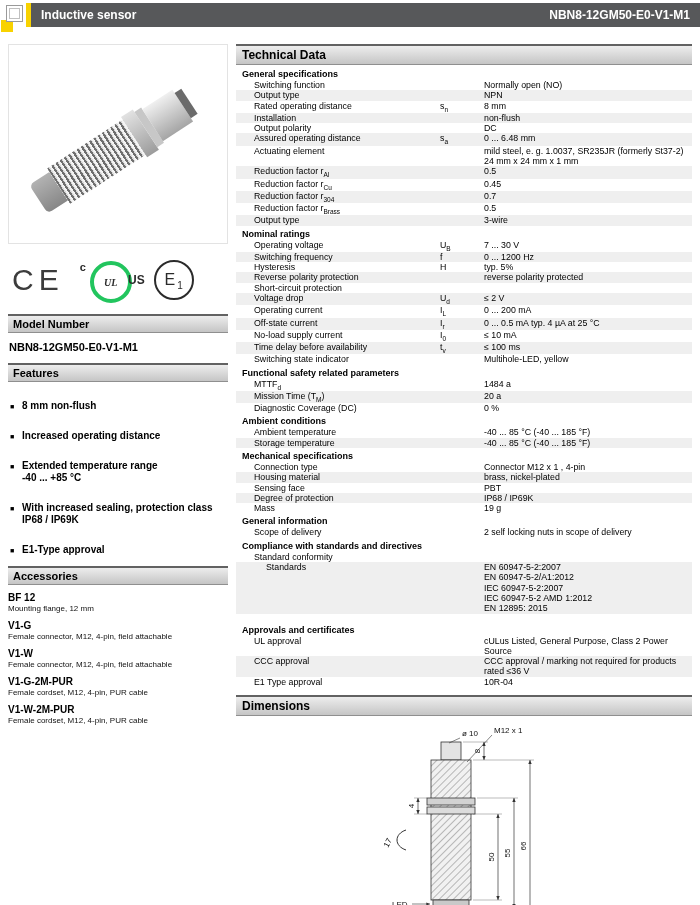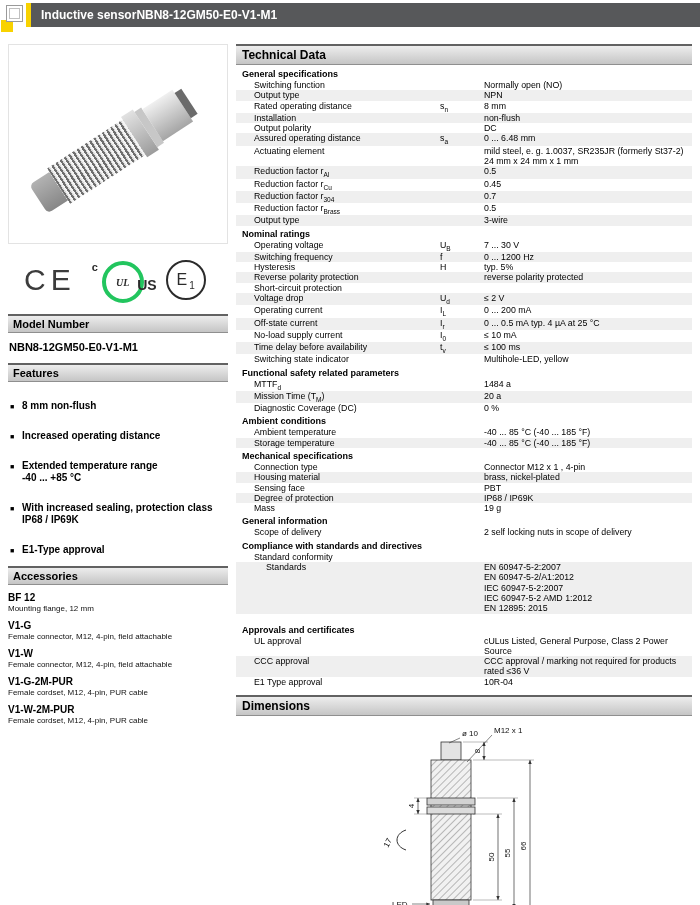--- a/index.html
+++ b/index.html
@@ -6,42 +6,42 @@
   body{width:700px;height:905px;background:#fff;font-family:"Liberation Sans",sans-serif;color:#000;position:relative;overflow:hidden;
        --accent:#f8d200; --headerbg:#57585a;}
   
   .topbar{position:absolute;top:3px;left:0;width:700px;height:24px;display:flex;align-items:stretch;}
   .brandicon{width:26px;position:relative;background:#fff;}
   .b-yellow{position:absolute;left:1px;bottom:-5px;width:12px;height:12px;background:var(--accent);}
   .b-white{position:absolute;left:6px;top:2px;width:15px;height:15px;background:#fff;border:1px solid #9a9a9a;
            box-shadow:inset 0 0 0 2px #fff, inset 0 0 0 3px #c0c0c0;}
   .ystripe{width:5px;background:var(--accent);}
   .graybar{flex:1;background:var(--headerbg);color:#fff;font-weight:bold;font-size:12px;display:flex;
-           align-items:center;padding:0 10px;}
+           justify-content:space-between;align-items:center;padding:0 10px;}
   
   .leftcol{position:absolute;left:8px;top:44px;width:220px;}
   .rightcol{position:absolute;left:236px;top:44px;width:456px;}
   
   .photo{height:198px;border:1px solid #e3e3e3;position:relative;overflow:hidden;background:#fff;}
   .swrap{position:absolute;left:14px;top:78px;width:192px;height:48px;display:flex;align-items:center;
          transform:rotate(-33deg);transform-origin:50% 50%;}
   .tip{width:24px;height:34px;background:linear-gradient(#b2b2b2,#878787);border-radius:5px 0 0 5px;}
   .sbody{width:90px;height:42px;background:repeating-linear-gradient(90deg,#6f6f6f 0 2px,#d9d9d9 2px 3px,#f4f4f4 3px 5px);}
   .snut{width:14px;height:48px;background:linear-gradient(#e2e2e2,#9c9c9c);}
   .sring{width:8px;height:42px;background:#c7c7c7;}
   .sconn{width:36px;height:38px;background:linear-gradient(#f0f0f0,#a5a5a5);}
   .send{width:8px;height:30px;background:#6b6b6b;}
   
   .marks{display:flex;align-items:center;gap:26px;margin:12px 0 6px 4px;height:48px;}
-  .ce{font-size:30px;letter-spacing:5px;color:#3c3c3c;margin-left:12px;}
+  .ce{font-size:30px;letter-spacing:5px;color:#3c3c3c;}
   .ulwrap{position:relative;width:38px;height:38px;}
   .ulcircle{width:34px;height:34px;border:4px solid #22c55e;border-radius:50%;display:flex;align-items:center;
             justify-content:center;font-weight:bold;font-style:italic;font-size:10px;color:#2b2b2b;font-family:Liberation Serif, serif;}
   .ulc{position:absolute;left:-10px;top:0;font-size:11px;font-weight:bold;color:#2b2b2b;}
-  .ulus{position:absolute;right:-17px;bottom:6px;font-size:14px;font-weight:bold;color:#2b2b2b;}
+  .ulus{position:absolute;right:-17px;bottom:12px;font-size:12px;font-weight:bold;color:#2b2b2b;}
   .e1{width:36px;height:36px;border:2.5px solid #2b2b2b;border-radius:50%;display:flex;align-items:center;
       justify-content:center;gap:2px;color:#2b2b2b;}
   .e1 .big{font-size:16px;} .e1 .small{font-size:10px;align-self:flex-end;margin-bottom:7px;}
   
   .lbar{background:linear-gradient(#ededed,#c5c5c5);border-top:2px solid #626262;border-bottom:1px solid #8f8f8f;
         font-weight:bold;font-size:11px;padding:2px 5px;margin-top:10px;}
   .rbar{background:linear-gradient(#ededed,#c5c5c5);border-top:2px solid #626262;border-bottom:1px solid #8f8f8f;
         font-weight:bold;font-size:12px;padding:2px 6px;}
   .modelnum{font-weight:bold;font-size:11px;margin:8px 0 0 1px;}
   

